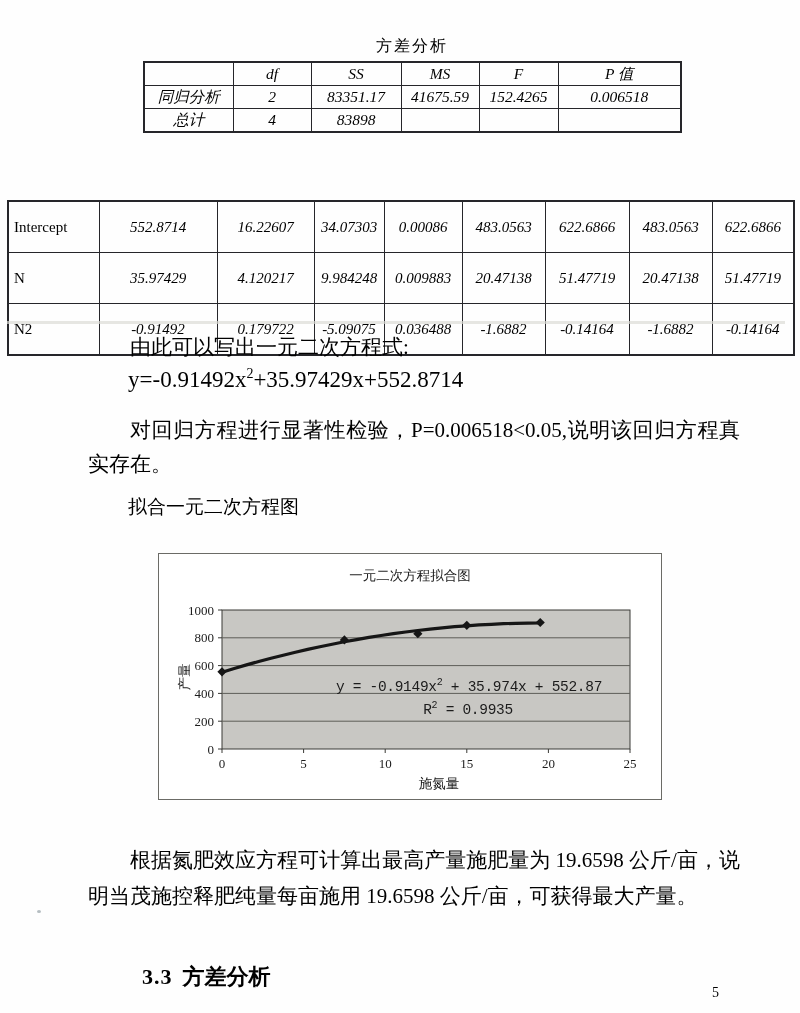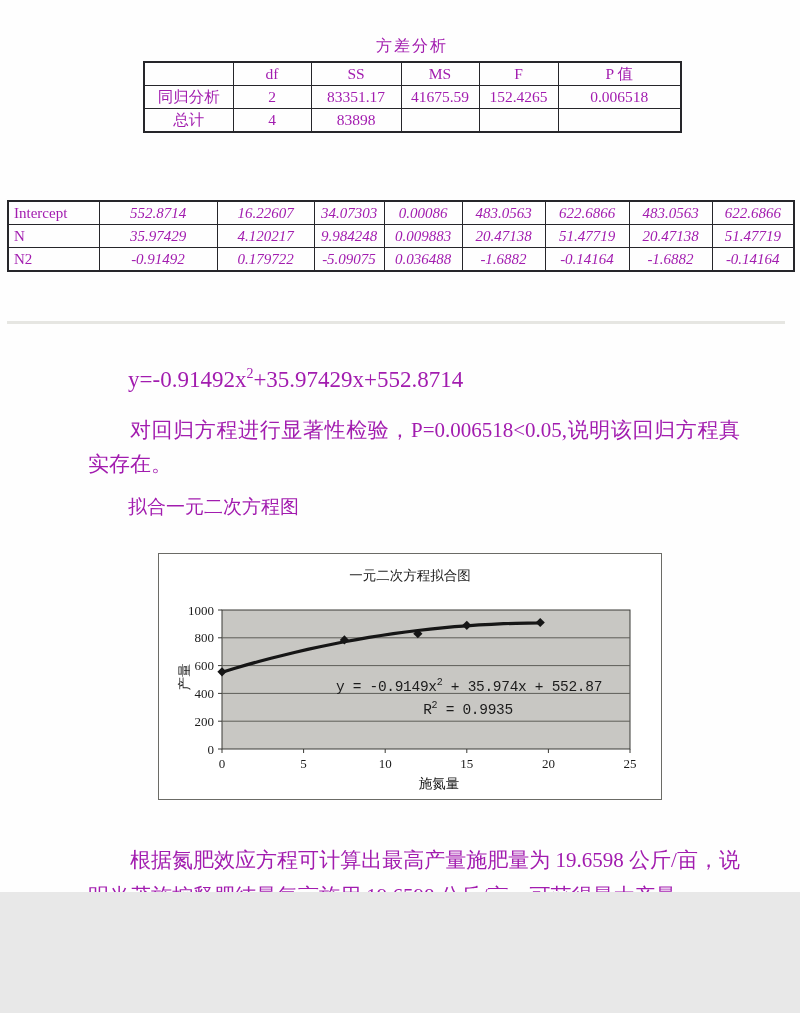--- a/index.html
+++ b/index.html
@@ -1,33 +1,33 @@
 <!DOCTYPE html>
 <html><head>
 <meta charset="utf-8">
 <style>
   html,body{margin:0;padding:0;background:#e8e8e8;}
   #page{
-    position:relative;width:800px;height:892px;background:#fefefe;
-    font-family:"Liberation Serif","DejaVu Serif",serif;color:#a21caf;
+    position:relative;width:800px;height:1013px;background:#fefefe;
+    font-family:"Liberation Serif","DejaVu Serif",serif;color:#000000;
     overflow:hidden;margin:0 auto;
   }
   
   table{border-collapse:collapse;table-layout:fixed;}
   .doc-table td{border:1.4px solid #26262a;overflow:hidden;white-space:nowrap;}
   .doc-table{border:2px solid #26262a;}
   
   #anova-block{position:absolute;left:143px;top:36px;width:538px;}
   #anova-title{text-align:center;font-size:16px;letter-spacing:2px;margin-bottom:4px;}
-  #anova-table{width:538px;font-size:15.5px;}
+  #anova-table{width:538px;font-size:15.5px;font-style:italic;}
   #anova-table td{height:22px;text-align:center;padding:0 3px;}
   
   #coeff-block{position:absolute;left:7px;top:200px;width:786px;}
   #coeff-table{width:786px;font-size:15px;}
-  #coeff-table td{height:22px;padding:0 5px;}
+  #coeff-table td{height:22px;padding:14px 5px;}
   #coeff-table .hdr td{height:44px;text-align:center;line-height:19px;padding:2px 2px;}
   #coeff-table .lbl{text-align:left;}
   #coeff-table .num{text-align:center;font-style:italic;}
   
   .para{position:absolute;left:88px;width:652px;font-size:21px;line-height:34px;
         text-align:justify;text-justify:inter-ideograph;}
   .indent{text-indent:42px;}
   #equation-line{position:absolute;left:128px;top:366px;font-size:23px;}
   #equation-line sup{font-size:14px;}
   #para3{position:absolute;left:128px;top:494px;font-size:19px;}
@@ -137,20 +137,21 @@
         <td class="num">-1.6882</td>
         <td class="num">-0.14164</td>
         <td class="num">-1.6882</td>
         <td class="num">-0.14164</td>
       </tr>
     </tbody>
       </table>
   </div>
   <div id="table-shadow"></div>
 
+  <div class="para indent" style="top:330px;">由此可以写出一元二次方程式:</div>
 
   <div id="equation-line"><span>y=-0.91492x</span><sup>2</sup><span>+35.97429x+552.8714</span></div>
 
   <div class="para indent" style="top:413px;">对回归方程进行显著性检验，P=0.006518&lt;0.05,说明该回归方程真实存在。</div>
 
   <div id="para3">拟合一元二次方程图</div>
 
   <div id="chart-wrap">
     <svg id="chart-svg" width="504" height="247" viewBox="0 0 504 247">
       <rect class="frame" x="0.5" y="0.5" width="503" height="246"></rect>

